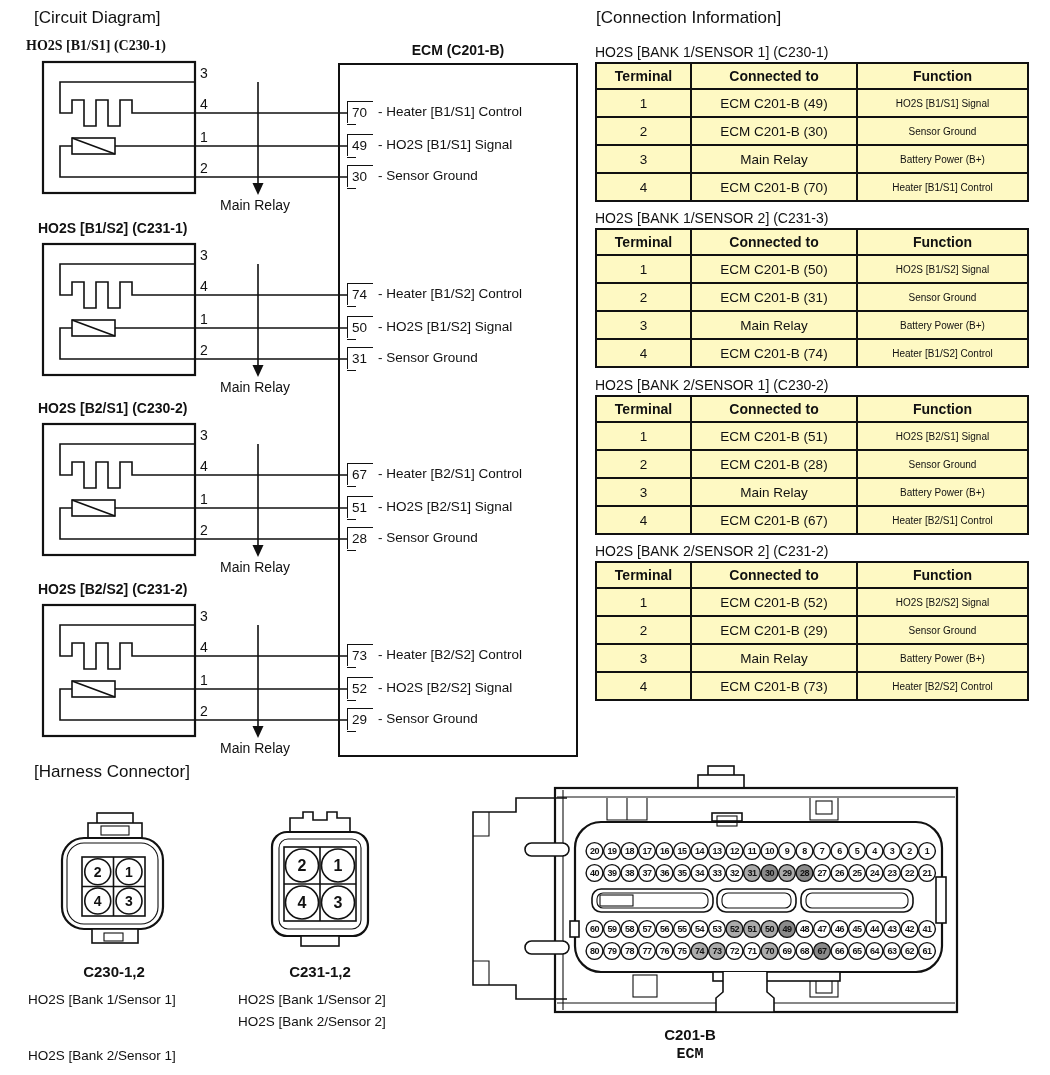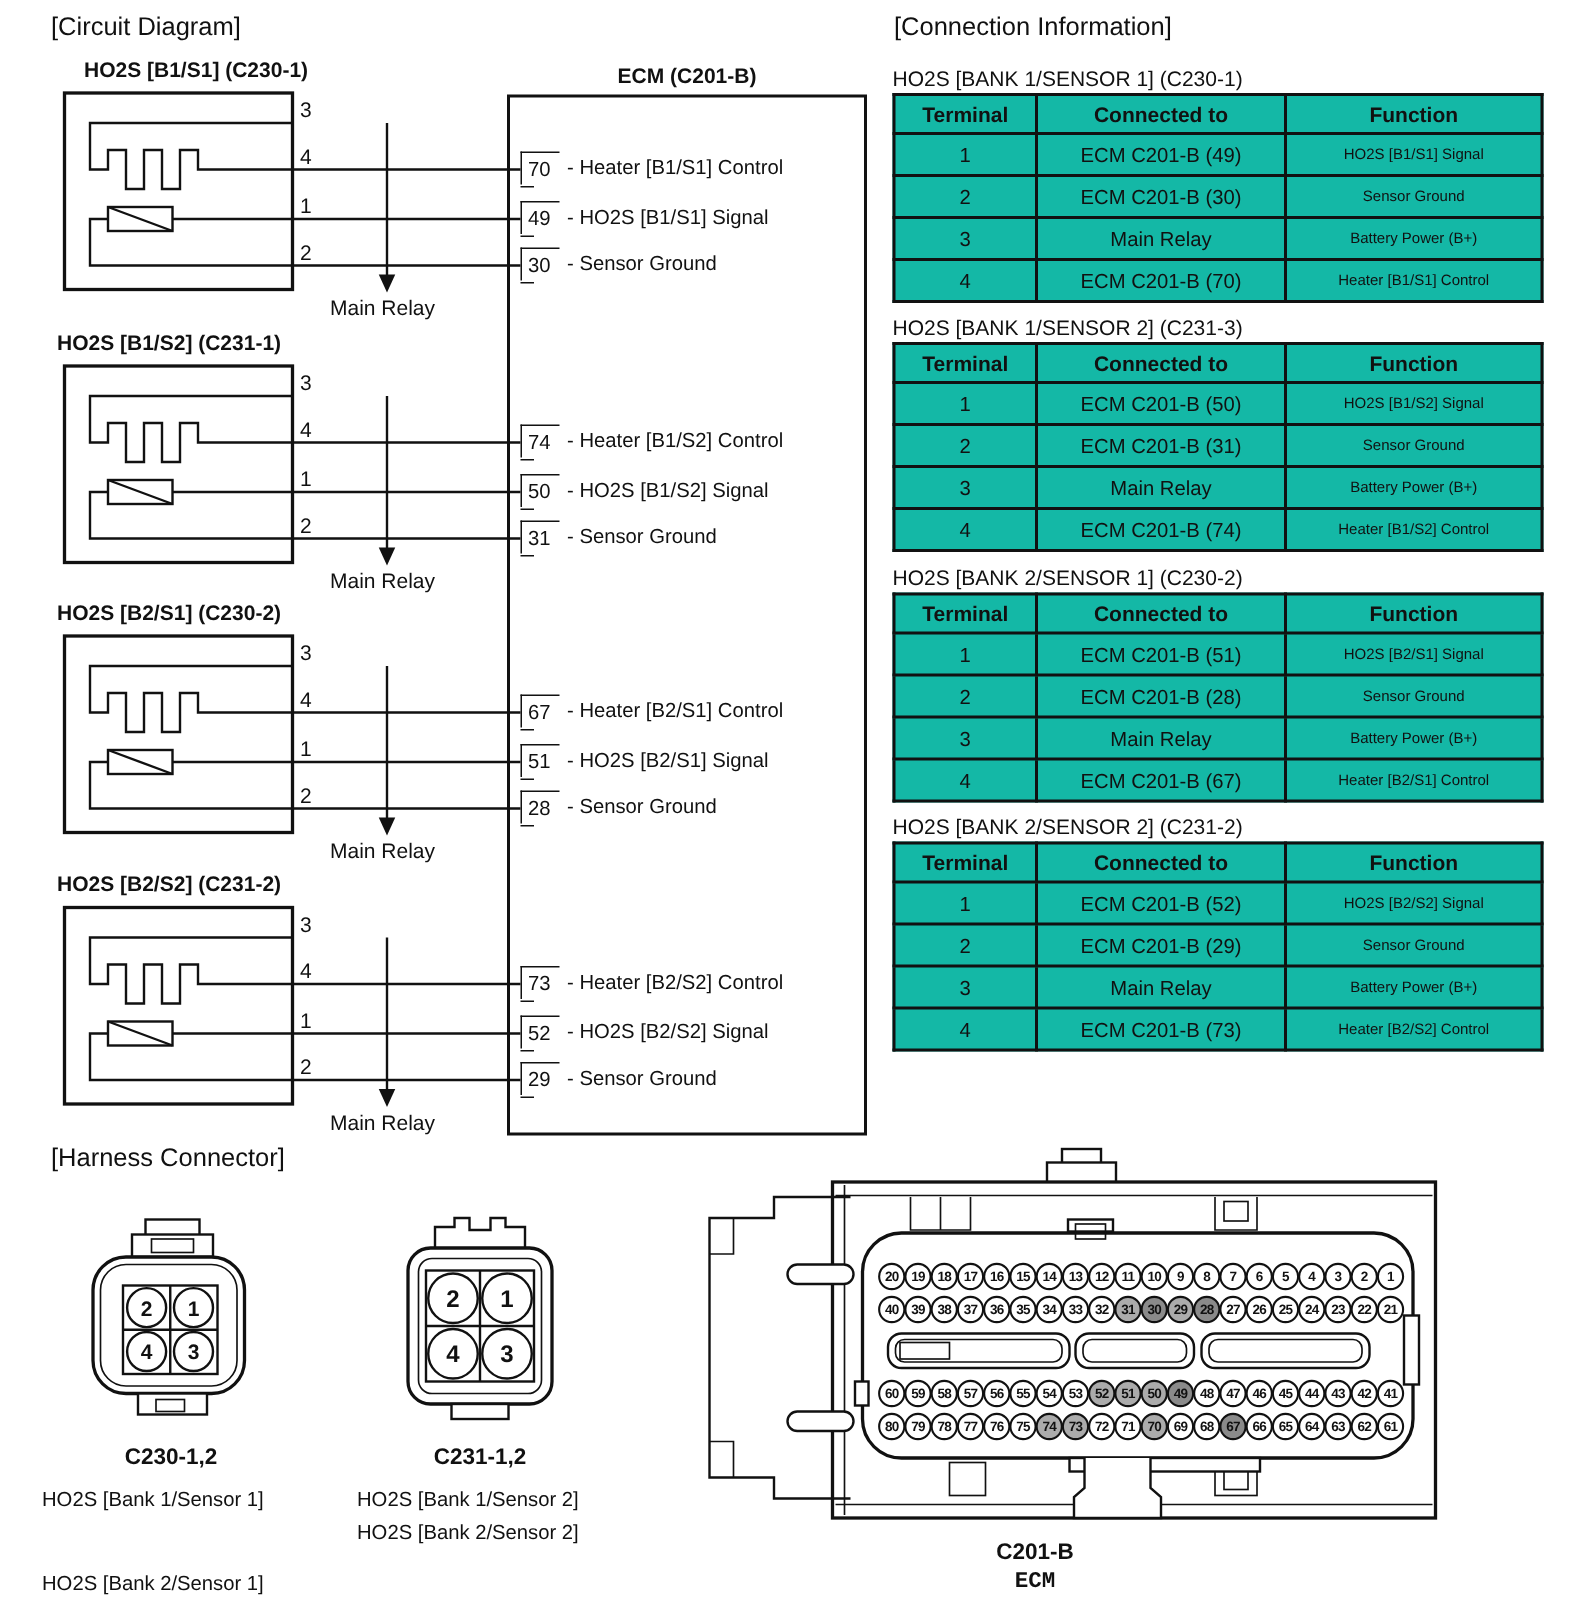--- a/index.html
+++ b/index.html
@@ -22,21 +22,21 @@
   .ecm-box{position:absolute;left:338px;top:63px;width:236px;height:690px;border:2px solid #111;}
   .ecm-title{position:absolute;left:338px;top:42px;width:240px;text-align:center;
              font-size:14px;font-weight:bold;}
   .ecm-pin-row{position:absolute;display:flex;align-items:flex-start;font-size:13.5px;white-space:nowrap;}
   .pin-num{display:inline-block;position:relative;border-top:1.5px solid #111;
            border-left:1.5px solid #111;padding:3px 6px 3px 4px;}
   .pin-num::after{content:"";position:absolute;left:-1.5px;bottom:-1.5px;width:9px;
            border-bottom:1.5px solid #111;}
   .pin-label{padding-left:5px;padding-top:3px;}
   .tbl-caption{position:absolute;font-size:14px;white-space:nowrap;}
-  table.conn{position:absolute;left:595px;border-collapse:collapse;table-layout:fixed;width:432px;background:#14b8a6;padding-left:12px;}
+  table.conn{position:absolute;left:595px;border-collapse:collapse;table-layout:fixed;width:432px;background:#fef9c3;padding-left:12px;}
   table.conn th,table.conn td{border:2px solid #111;text-align:center;padding:0 2px;overflow:hidden;white-space:nowrap;}
   table.conn th{font-size:14px;height:24px;}
   table.conn td{font-size:13.5px;height:26px;}
   table.conn td.func{font-size:10px;margin-top:48px;}
   .cap{position:absolute;font-weight:bold;font-size:15px;text-align:center;white-space:nowrap;}
   .harness-label{position:absolute;font-size:13.5px;white-space:nowrap;}
 </style>
 </head>
 <body>
 
@@ -335,21 +335,21 @@
 
   <div class="cap" style="left:58px;top:963px;width:112px;">C230-1,2</div>
   <div class="cap" style="left:264px;top:963px;width:112px;">C231-1,2</div>
   <div class="harness-label" style="left:28px;top:992px;">HO2S [Bank 1/Sensor 1]</div>
   <div class="harness-label" style="left:28px;top:1048px;">HO2S [Bank 2/Sensor 1]</div>
   <div class="harness-label" style="left:238px;top:992px;">HO2S [Bank 1/Sensor 2]</div>
   <div class="harness-label" style="left:238px;top:1014px;">HO2S [Bank 2/Sensor 2]</div>
   <div class="cap" style="left:630px;top:1026px;width:120px;">C201-B</div>
   <div class="cap" style="left:630px;top:1046px;width:120px;font-family:Liberation Mono, monospace;">ECM</div>
 
-<div class="circ-heading" style="left: 56px; top: 38px;">HO2S [B1/S1] (C230-1)</div>
+<div class="circ-heading" style="left: 26px; top: 38px; font-family: Liberation Serif, serif;">HO2S [B1/S1] (C230-1)</div>
     <div class="pin-no" style="left: 200px; top: 65px;">3</div>
     <div class="pin-no" style="left: 200px; top: 96px;">4</div>
     <div class="pin-no" style="left: 200px; top: 129px;">1</div>
     <div class="pin-no" style="left: 200px; top: 160px;">2</div>
     <div class="main-relay" style="left: 220px; top: 197px;">Main Relay</div>
     <div class="ecm-pin-row" style="left: 347px; top: 101px;">
       <span class="pin-num">70</span>
       <span class="pin-label">- Heater [B1/S1] Control</span>
     </div>
     <div class="ecm-pin-row" style="left: 347px; top: 134px;">

